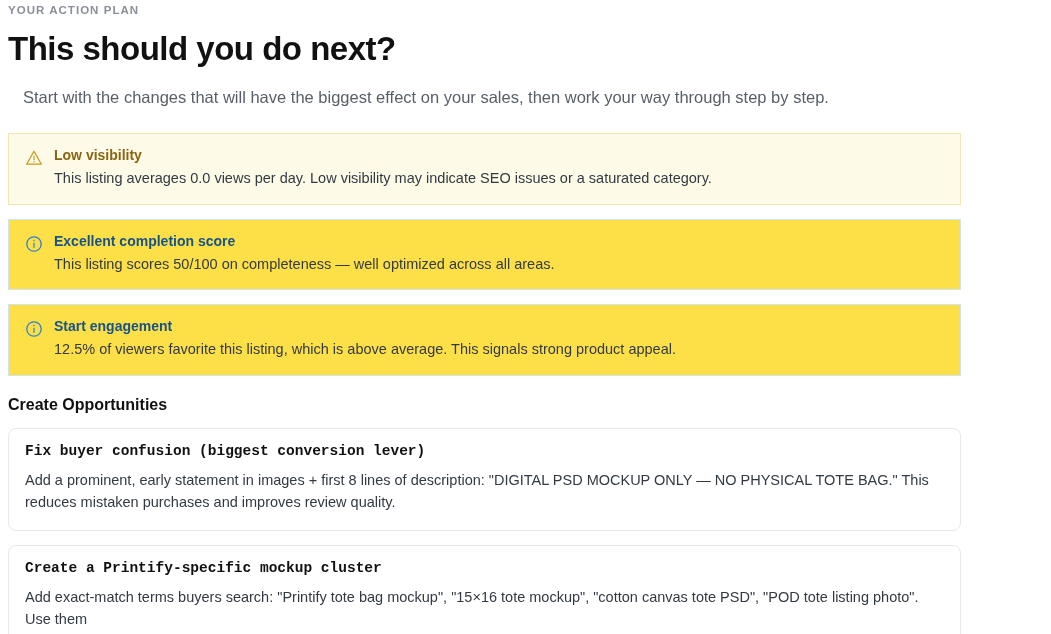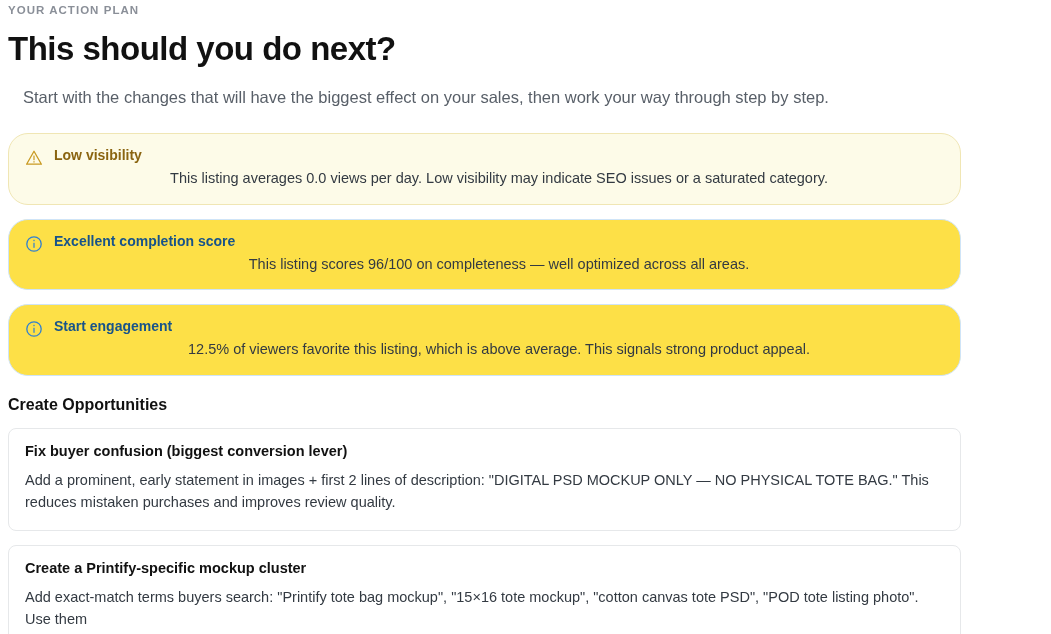--- a/index.html
+++ b/index.html
@@ -35,21 +35,21 @@
   .subtitle {
     font-size: 16.5px;
     color: #585f68;
     margin: 20px 0 0 15px;
     font-weight: normal;
   }
   .alerts {
     margin-top: 26px;
   }
   .alert {
-    border-radius: 20px;
+    border-radius: 0;
     border: 1px solid transparent;
     padding: 13px 16px 15px 16px;
     margin-bottom: 14px;
     display: flex;
     align-items: flex-start;
     gap: 11px;
   }
   .alert-warning {
     background: #fdfbe8;
     border-color: #f0e6b4;
@@ -69,41 +69,41 @@
     font-size: 14px;
     font-weight: bold;
     margin: 0 0 6px 0;
   }
   .alert-warning .alert-title { color: #8a6410; }
   .alert-info .alert-title { color: #17538a; }
   .alert-text {
     font-size: 14.5px;
     color: #333a42;
     line-height: 1.35;
-    text-align: center;
   }
   .section-title {
     font-size: 16px;
     font-weight: bold;
     color: #111111;
     margin: 20px 0 14px 0;
   }
   .opps { }
   .opp-card {
     border: 1px solid #e6e8ea;
     border-radius: 8px;
     padding: 14px 16px 17px 16px;
     margin-bottom: 14px;
     background: #ffffff;
   }
   .opp-title {
     font-size: 14.5px;
     font-weight: bold;
     color: #111111;
     margin: 0 0 10px 0;
+    font-family: Liberation Mono, monospace;
   }
   .opp-text {
     font-size: 14.5px;
     color: #333a42;
     line-height: 1.52;
   }
 </style>
 </head>
 <body>
 
@@ -132,21 +132,21 @@
     <div class="alert alert-info">
       <span class="alert-icon">
         <svg width="18" height="18" viewBox="0 0 18 18">
           <circle cx="9" cy="9" r="7.2" fill="none" stroke="#2f7fd1" stroke-width="1.3"></circle>
           <rect x="8.4" y="7.8" width="1.2" height="5" fill="#2f7fd1"></rect>
           <rect x="8.4" y="4.8" width="1.2" height="1.4" fill="#2f7fd1"></rect>
         </svg>
       </span>
       <div class="alert-body">
         <div class="alert-title">Excellent completion score</div>
-        <div class="alert-text">This listing scores 96/100 on completeness — well optimized across all areas.</div>
+        <div class="alert-text">This listing scores 50/100 on completeness — well optimized across all areas.</div>
       </div>
     </div>
 
     <div class="alert alert-info">
       <span class="alert-icon">
         <svg width="18" height="18" viewBox="0 0 18 18">
           <circle cx="9" cy="9" r="7.2" fill="none" stroke="#2f7fd1" stroke-width="1.3"></circle>
           <rect x="8.4" y="7.8" width="1.2" height="5" fill="#2f7fd1"></rect>
           <rect x="8.4" y="4.8" width="1.2" height="1.4" fill="#2f7fd1"></rect>
         </svg>
@@ -158,21 +158,21 @@
     </div>
 
   </div>
 
   <div class="section-title">Create Opportunities</div>
 
   <div class="opps">
 
     <div class="opp-card">
       <div class="opp-title">Fix buyer confusion (biggest conversion lever)</div>
-      <div class="opp-text">Add a prominent, early statement in images + first 2 lines of description: "DIGITAL PSD MOCKUP ONLY — NO PHYSICAL TOTE BAG." This reduces mistaken purchases and improves review quality.</div>
+      <div class="opp-text">Add a prominent, early statement in images + first 8 lines of description: "DIGITAL PSD MOCKUP ONLY — NO PHYSICAL TOTE BAG." This reduces mistaken purchases and improves review quality.</div>
     </div>
 
     <div class="opp-card">
       <div class="opp-title">Create a Printify-specific mockup cluster</div>
       <div class="opp-text">Add exact-match terms buyers search: "Printify tote bag mockup", "15×16 tote mockup", "cotton canvas tote PSD", "POD tote listing photo". Use them</div>
     </div>
 
   </div>
 
 </div>

